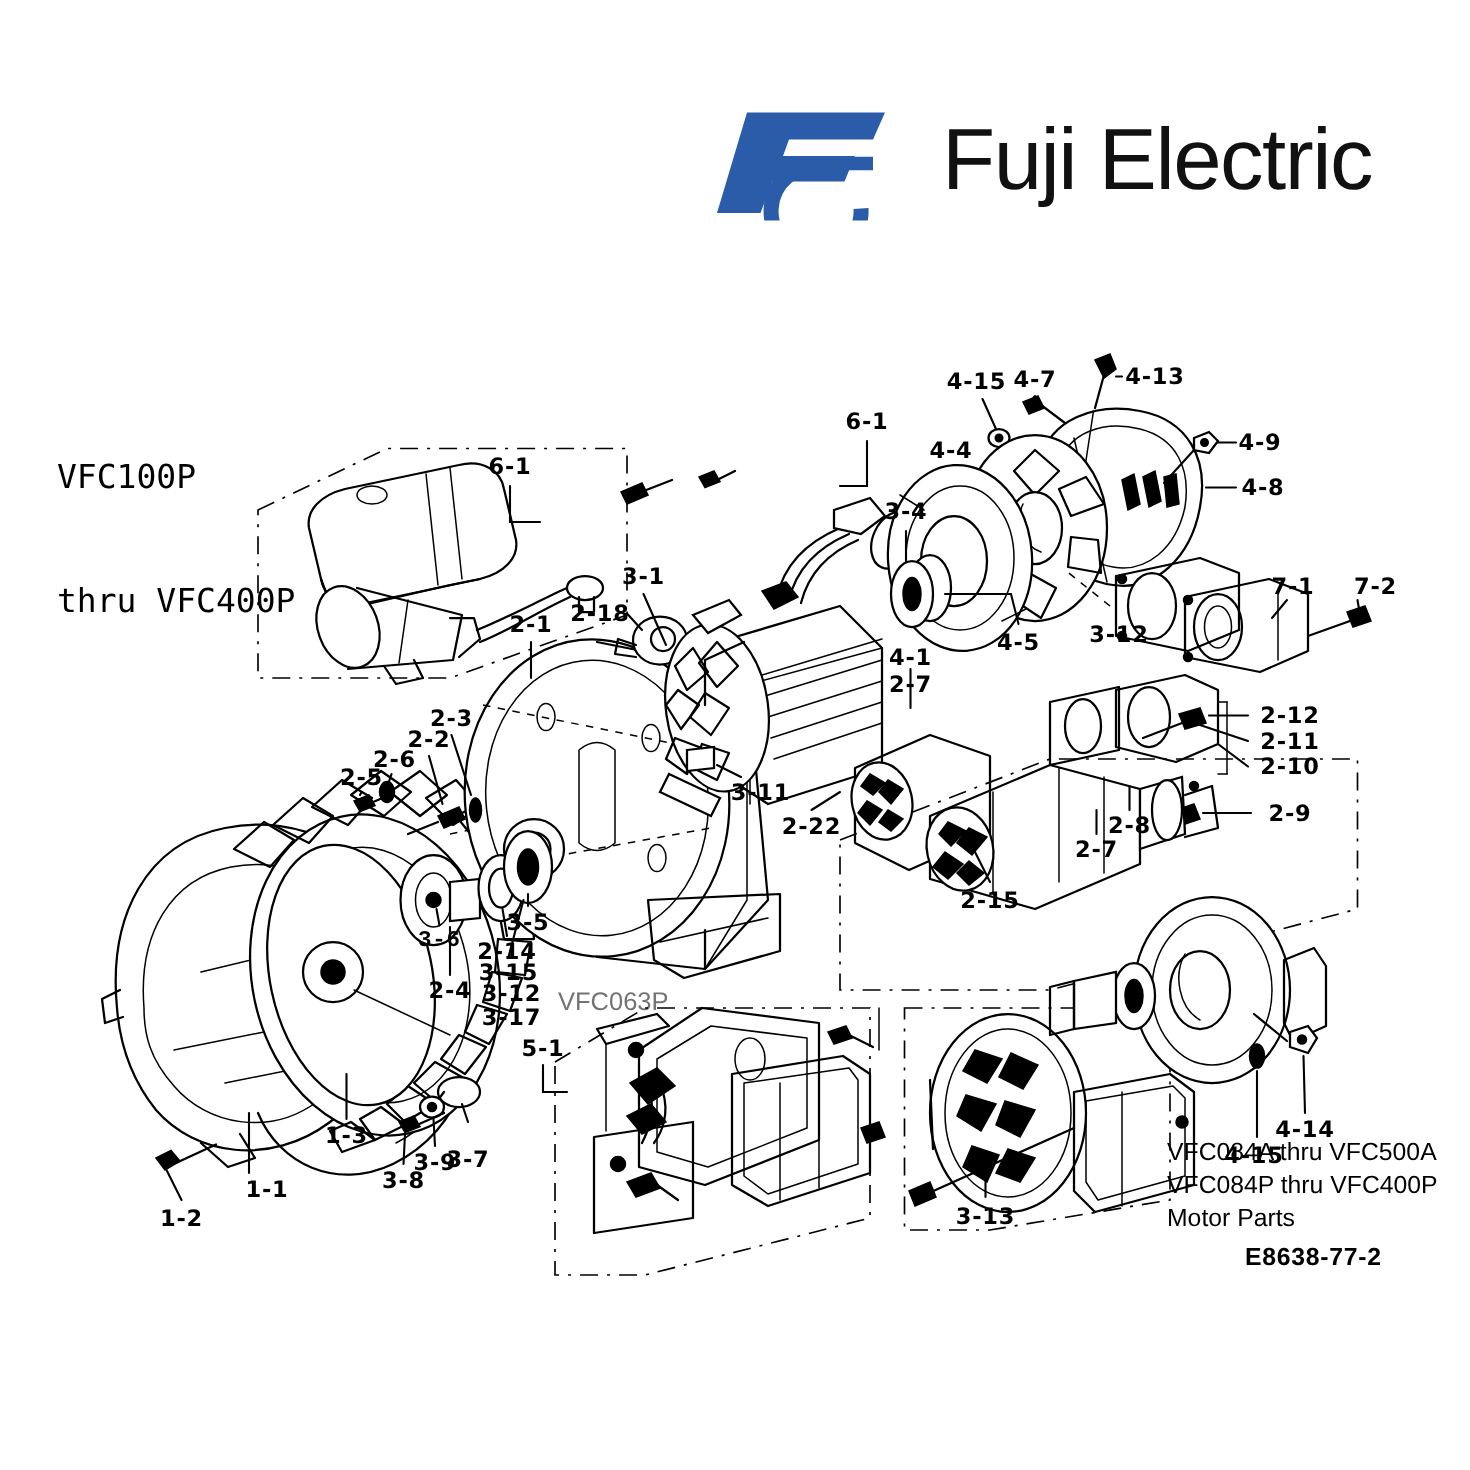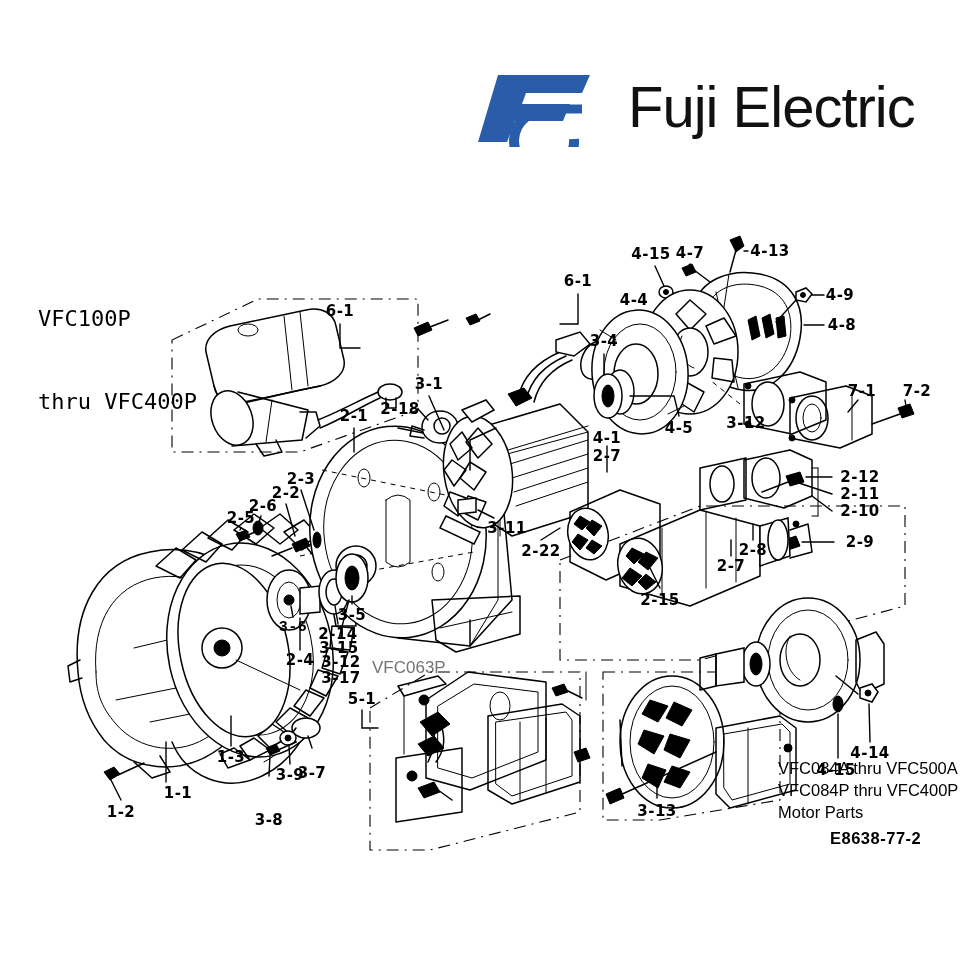--- a/index.html
+++ b/index.html
@@ -658,21 +658,21 @@
       <div class="callout" style="left: 338px; top: 634px;">2-14</div>
       <div class="callout" style="left: 352px; top: 615px;">3-5</div>
       <div class="callout" style="left: 339px; top: 648px;">3-15</div>
       <div class="callout" style="left: 300px; top: 660px;">2-4</div>
       <div class="callout" style="left: 341px; top: 662px;">3-12</div>
       <div class="callout" style="left: 341px; top: 678px;">3-17</div>
       <div class="callout" style="left: 362px; top: 699px;">5-1</div>
       <div class="callout" style="left: 231px; top: 757px;">1-3</div>
       <div class="callout" style="left: 312px; top: 731px; margin-top: 42px;">3-7</div>
       <div class="callout" style="left: 290px; top: 775px;">3-9</div>
-      <div class="callout" style="left: 269px; top: 820px;">3-8</div>
+      <div class="callout" style="left: 269px; top: 787px;">3-8</div>
       <div class="callout" style="left: 178px; top: 793px;">1-1</div>
       <div class="callout" style="left: 121px; top: 812px;">1-2</div>
       <div class="callout" style="left: 657px; top: 811px;">3-13</div>
       <div class="callout" style="left: 836px; top: 770px;">4-15</div>
       <div class="callout" style="left: 870px; top: 753px;">4-14</div>
     </div>
 
 </div>
 
 </body></html>

